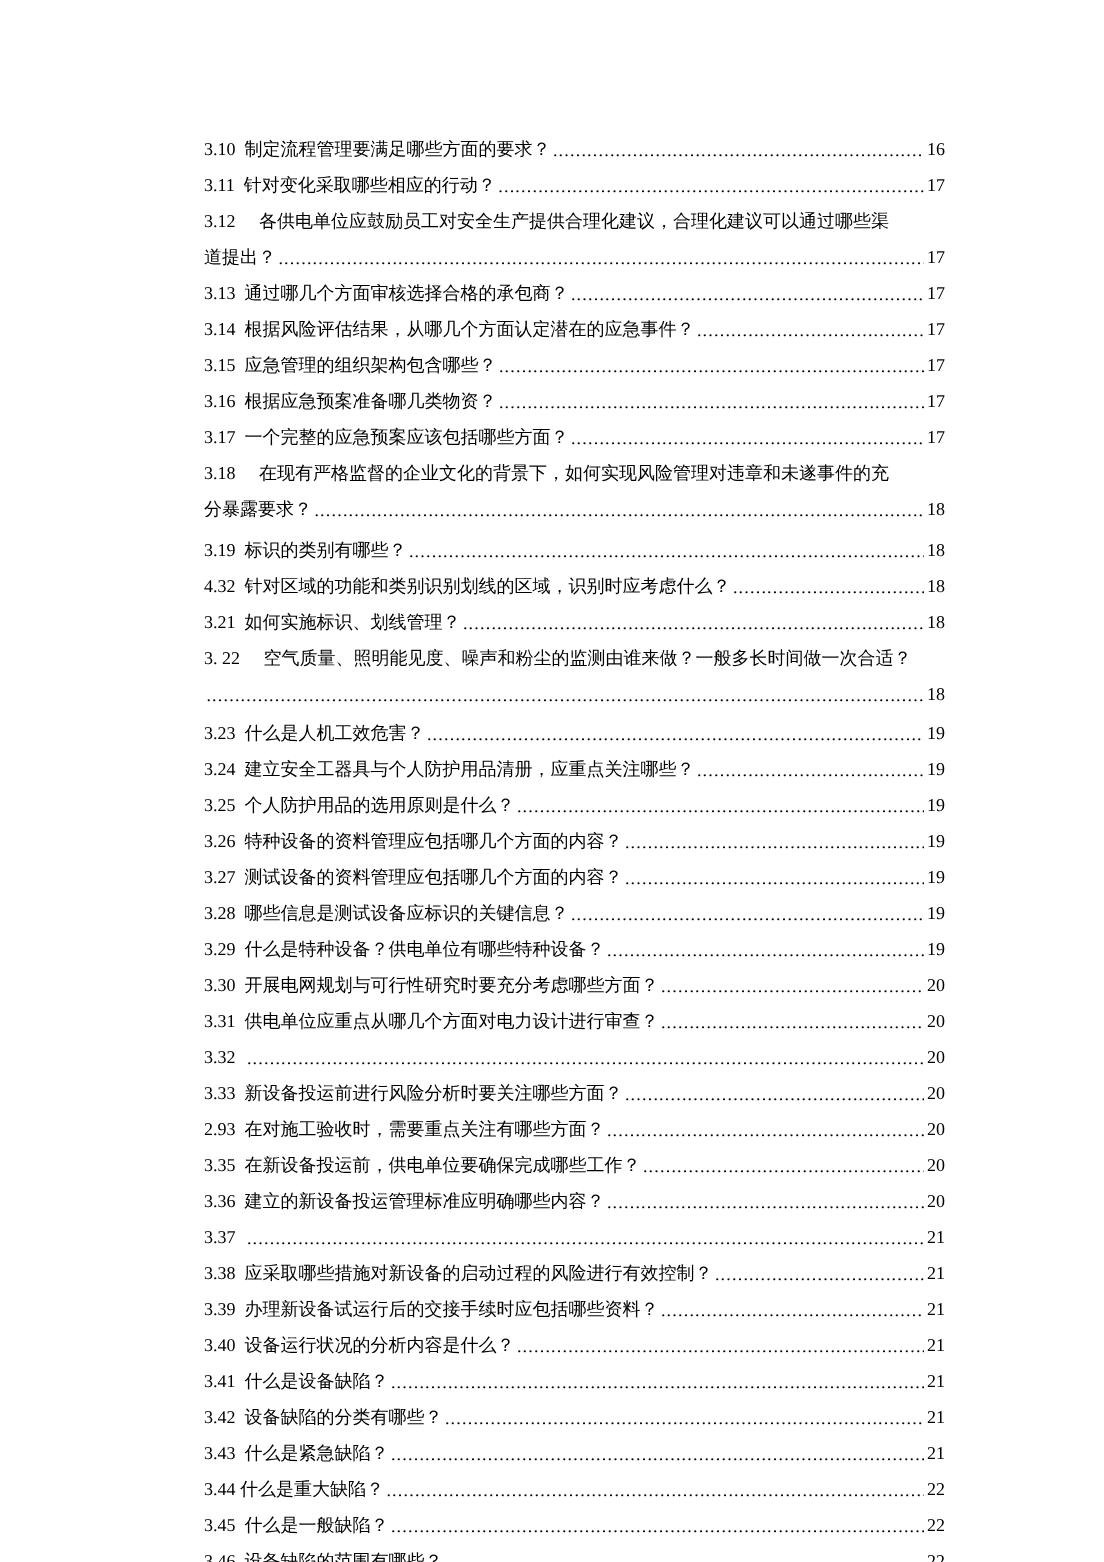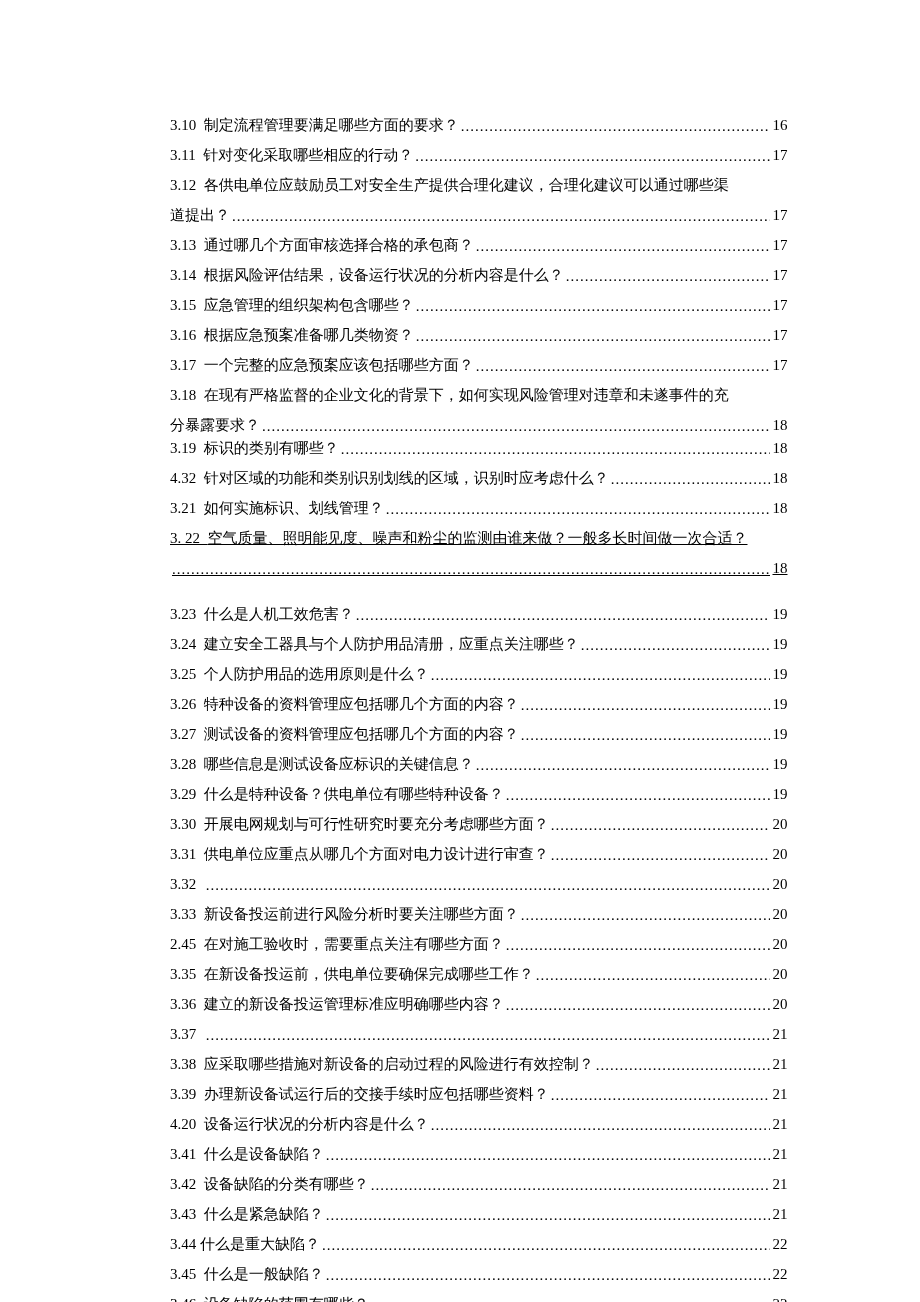--- a/index.html
+++ b/index.html
@@ -46,20 +46,21 @@
   }
   .pg {
     white-space: nowrap;
     text-align: center;
     min-width: 20px;
   }
   .wrap-row .first-line {
     display: flex;
     align-items: baseline;
     width: 100%;
+    gap: 12px;
   }
   .wrap-row .second-line {
     display: flex;
     align-items: baseline;
     width: 100%;
     margin-top: 7.5px;
   }
 </style>
 </head>
 <body>
@@ -90,21 +91,21 @@
         </div>
       </div>
       <div class="toc-row">
         <span class="num">3.13  </span>
         <span class="title">通过哪几个方面审核选择合格的承包商？</span>
         <span class="dots">............................................................................................................................................................................................................................................................................................................</span>
         <span class="pg">17</span>
       </div>
       <div class="toc-row">
         <span class="num">3.14  </span>
-        <span class="title">根据风险评估结果，设备运行状况的分析内容是什么？</span>
+        <span class="title">根据风险评估结果，从哪几个方面认定潜在的应急事件？</span>
         <span class="dots">............................................................................................................................................................................................................................................................................................................</span>
         <span class="pg">17</span>
       </div>
       <div class="toc-row">
         <span class="num">3.15  </span>
         <span class="title">应急管理的组织架构包含哪些？</span>
         <span class="dots">............................................................................................................................................................................................................................................................................................................</span>
         <span class="pg">17</span>
       </div>
       <div class="toc-row">
@@ -112,21 +113,21 @@
         <span class="title">根据应急预案准备哪几类物资？</span>
         <span class="dots">............................................................................................................................................................................................................................................................................................................</span>
         <span class="pg">17</span>
       </div>
       <div class="toc-row">
         <span class="num">3.17  </span>
         <span class="title">一个完整的应急预案应该包括哪些方面？</span>
         <span class="dots">............................................................................................................................................................................................................................................................................................................</span>
         <span class="pg">17</span>
       </div>
-      <div class="wrap-row" style="margin-bottom: 0;">
+      <div class="wrap-row" style="margin-bottom: 11px;">
         <div class="first-line">
           <span class="num">3.18  </span>
           <span class="title">在现有严格监督的企业文化的背景下，如何实现风险管理对违章和未遂事件的充</span>
         </div>
         <div class="second-line">
           <span class="title">分暴露要求？</span>
           <span class="dots">............................................................................................................................................................................................................................................................................................................</span>
           <span class="pg">18</span>
         </div>
       </div>
@@ -141,21 +142,21 @@
         <span class="title">针对区域的功能和类别识别划线的区域，识别时应考虑什么？</span>
         <span class="dots">............................................................................................................................................................................................................................................................................................................</span>
         <span class="pg">18</span>
       </div>
       <div class="toc-row">
         <span class="num">3.21  </span>
         <span class="title">如何实施标识、划线管理？</span>
         <span class="dots">............................................................................................................................................................................................................................................................................................................</span>
         <span class="pg">18</span>
       </div>
-      <div class="wrap-row" style="margin-bottom: 24px; text-decoration: underline;">
+      <div class="wrap-row" style="margin-bottom: 11px;">
         <div class="first-line">
           <span class="num">3. 22  </span>
           <span class="title">空气质量、照明能见度、噪声和粉尘的监测由谁来做？一般多长时间做一次合适？</span>
         </div>
         <div class="second-line">
           <span class="title"></span>
           <span class="dots">............................................................................................................................................................................................................................................................................................................</span>
           <span class="pg">18</span>
         </div>
       </div>
@@ -218,21 +219,21 @@
         <span class="dots">............................................................................................................................................................................................................................................................................................................</span>
         <span class="pg">20</span>
       </div>
       <div class="toc-row">
         <span class="num">3.33  </span>
         <span class="title">新设备投运前进行风险分析时要关注哪些方面？</span>
         <span class="dots">............................................................................................................................................................................................................................................................................................................</span>
         <span class="pg">20</span>
       </div>
       <div class="toc-row">
-        <span class="num">2.45  </span>
+        <span class="num">2.93  </span>
         <span class="title">在对施工验收时，需要重点关注有哪些方面？</span>
         <span class="dots">............................................................................................................................................................................................................................................................................................................</span>
         <span class="pg">20</span>
       </div>
       <div class="toc-row">
         <span class="num">3.35  </span>
         <span class="title">在新设备投运前，供电单位要确保完成哪些工作？</span>
         <span class="dots">............................................................................................................................................................................................................................................................................................................</span>
         <span class="pg">20</span>
       </div>
@@ -253,21 +254,21 @@
         <span class="dots">............................................................................................................................................................................................................................................................................................................</span>
         <span class="pg">21</span>
       </div>
       <div class="toc-row">
         <span class="num">3.39  </span>
         <span class="title">办理新设备试运行后的交接手续时应包括哪些资料？</span>
         <span class="dots">............................................................................................................................................................................................................................................................................................................</span>
         <span class="pg">21</span>
       </div>
       <div class="toc-row">
-        <span class="num">4.20  </span>
+        <span class="num">3.40  </span>
         <span class="title">设备运行状况的分析内容是什么？</span>
         <span class="dots">............................................................................................................................................................................................................................................................................................................</span>
         <span class="pg">21</span>
       </div>
       <div class="toc-row">
         <span class="num">3.41  </span>
         <span class="title">什么是设备缺陷？</span>
         <span class="dots">............................................................................................................................................................................................................................................................................................................</span>
         <span class="pg">21</span>
       </div>

